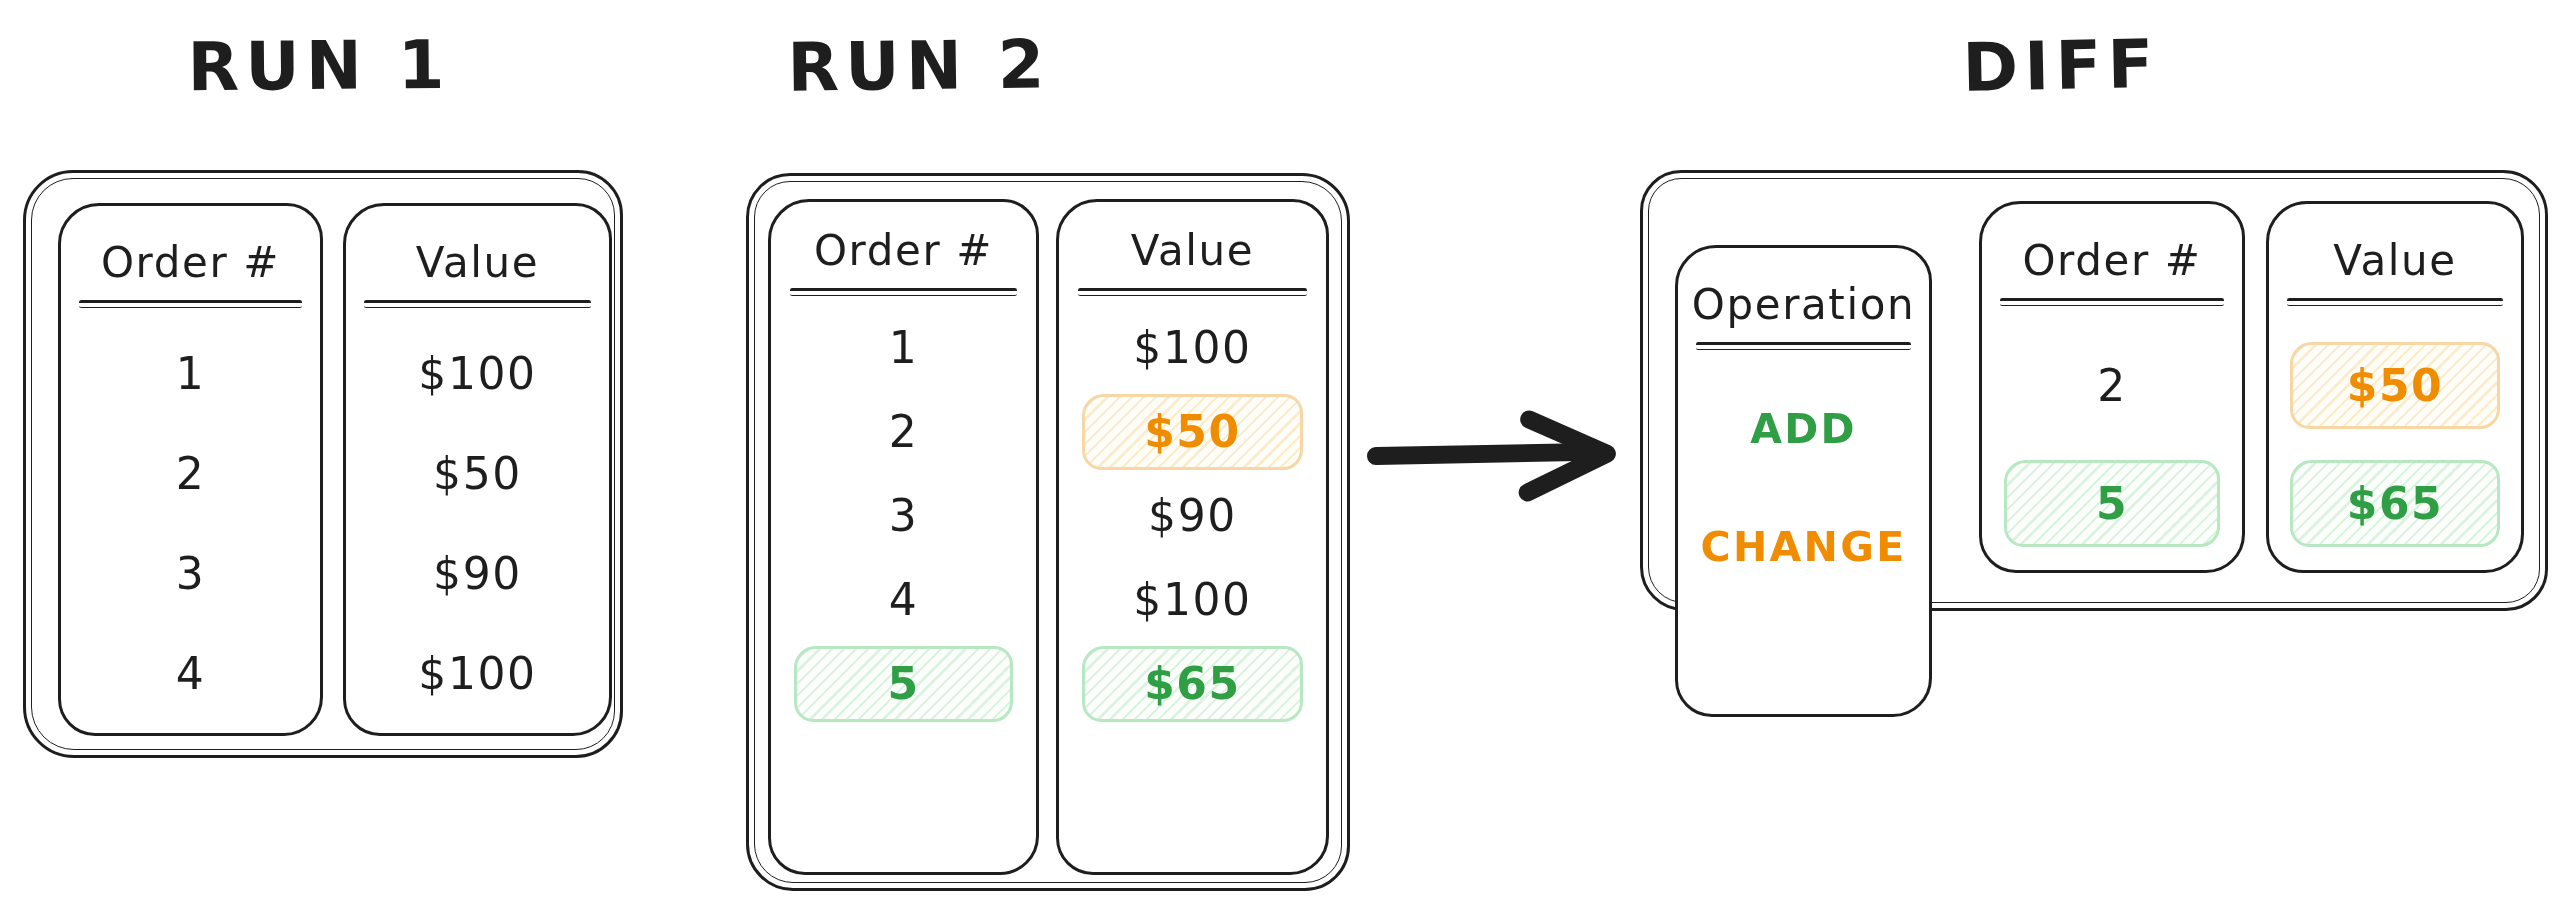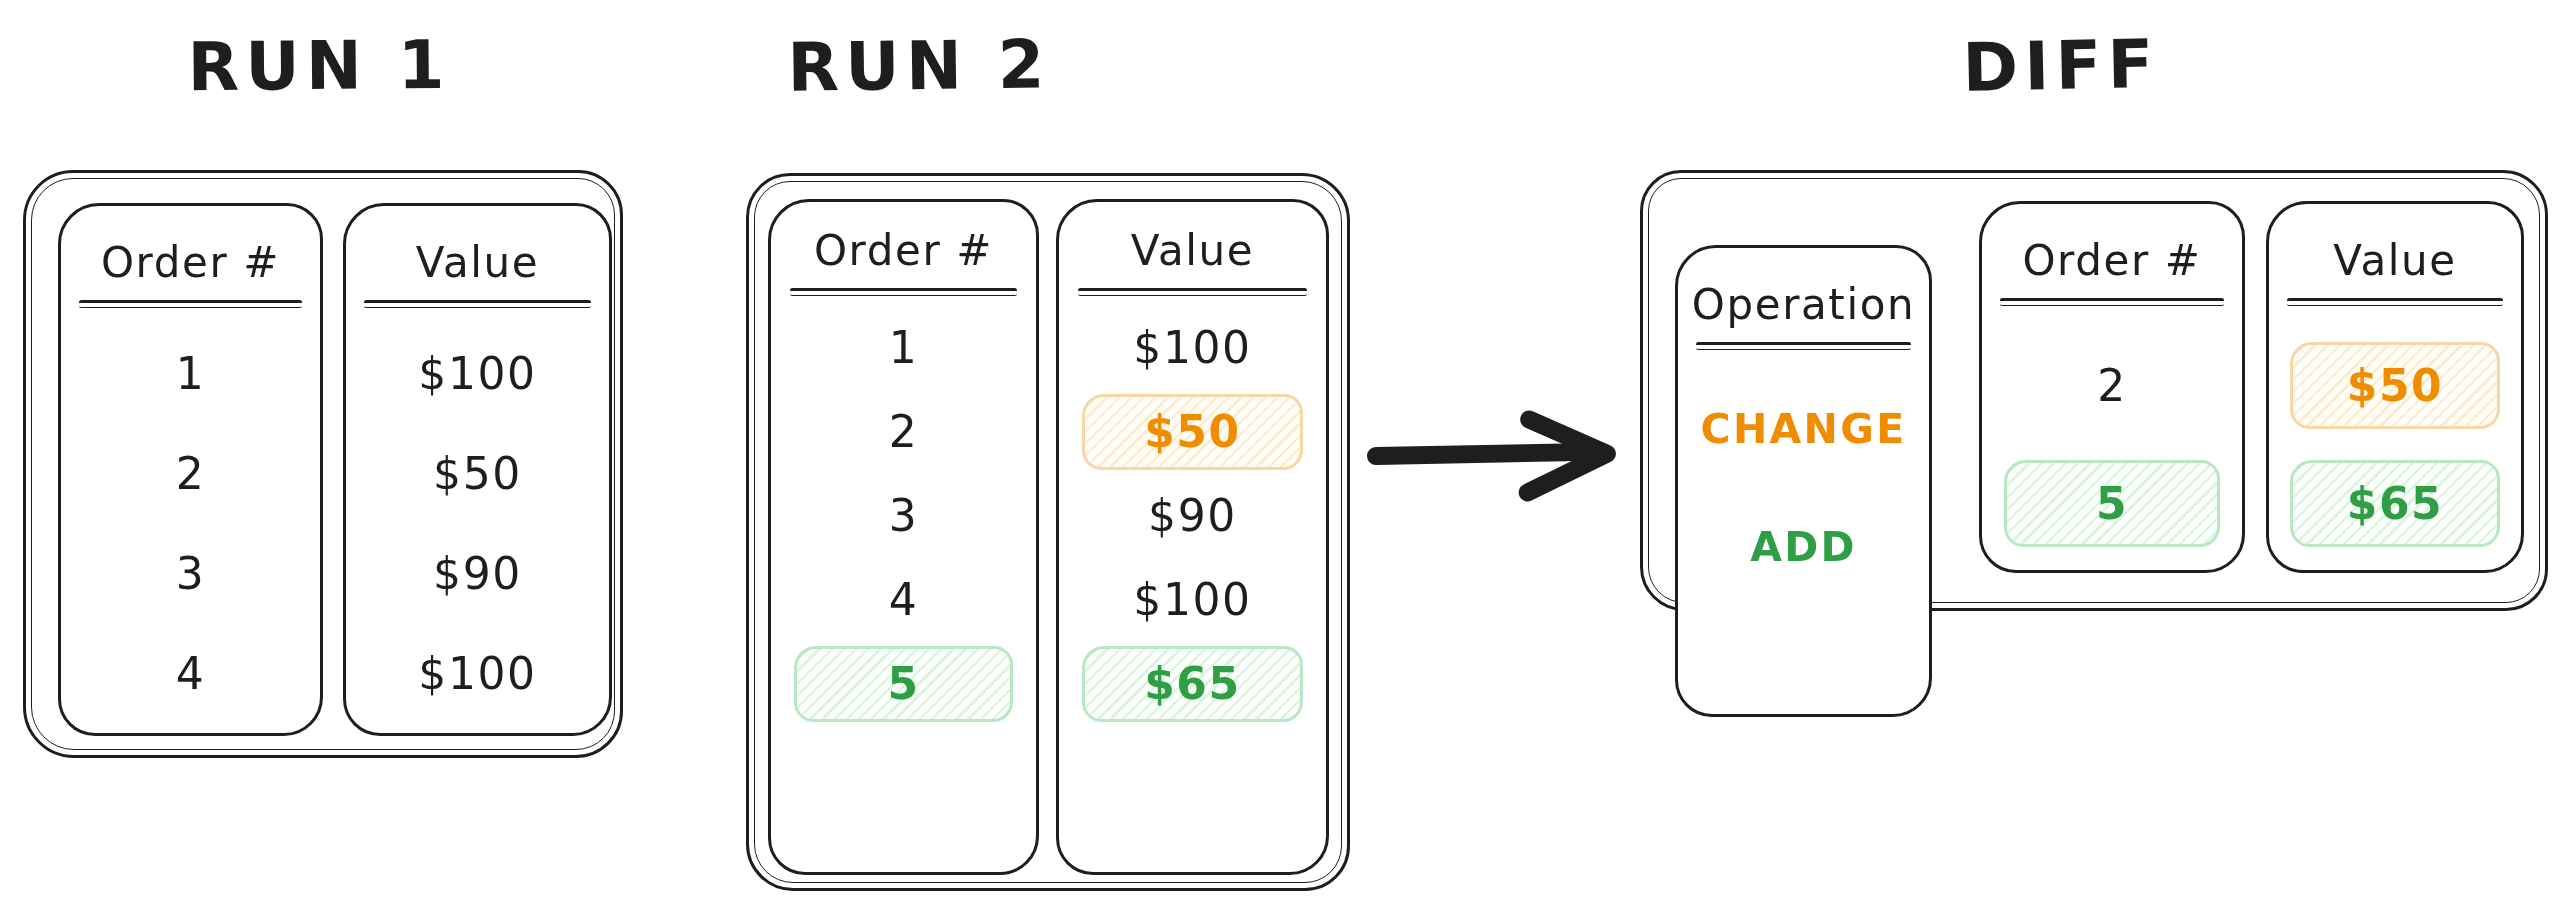--- a/index.html
+++ b/index.html
@@ -185,24 +185,24 @@
     <path d="M 15 90 L 275 85" fill="none" stroke="#1e1e1e" stroke-width="23" stroke-linecap="round"></path>
     <path d="M 212 43 L 312 87 L 210 137" fill="none" stroke="#1e1e1e" stroke-width="23" stroke-linecap="round" stroke-linejoin="round"></path>
   </svg>
 
   <div class="outer outer-diff"></div>
   <div class="panel p-diff-op">
     <div class="hdr">Operation</div>
     <div class="hdr-line"></div>
     <div class="rows rows-diff">
       <div class="row">
+          <span class="op-add">ADD</span>
+        </div>
+      <div class="row">
           <span class="op-change">CHANGE</span>
-        </div>
-      <div class="row">
-          <span class="op-add">ADD</span>
         </div>
     </div>
   </div>
   <div class="panel p-diff-order">
     <div class="hdr">Order #</div>
     <div class="hdr-line"></div>
     <div class="rows rows-diff">
       <div class="row">
           <span class="cellval">2</span>
         </div>

